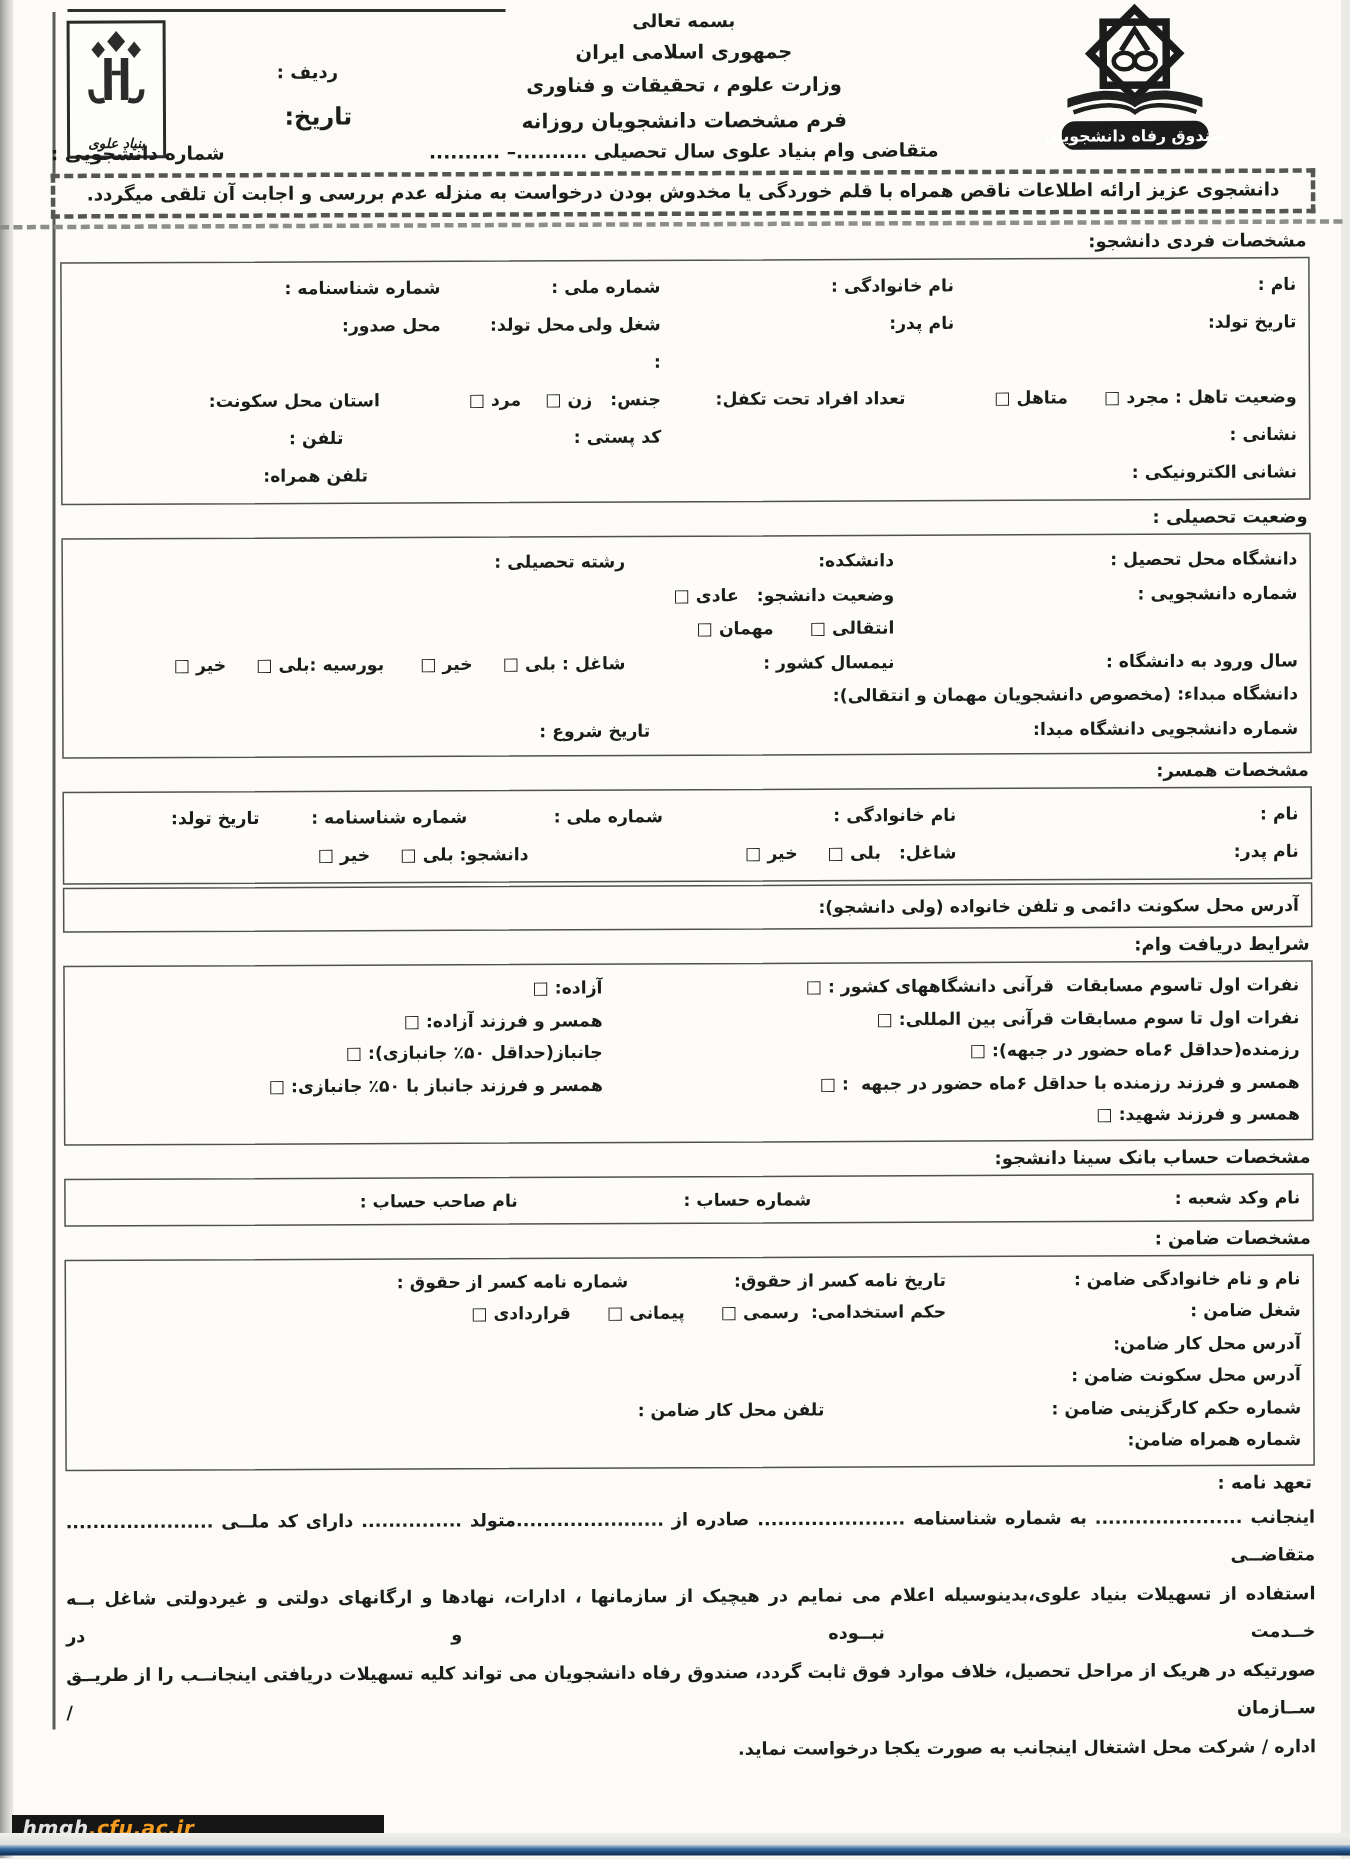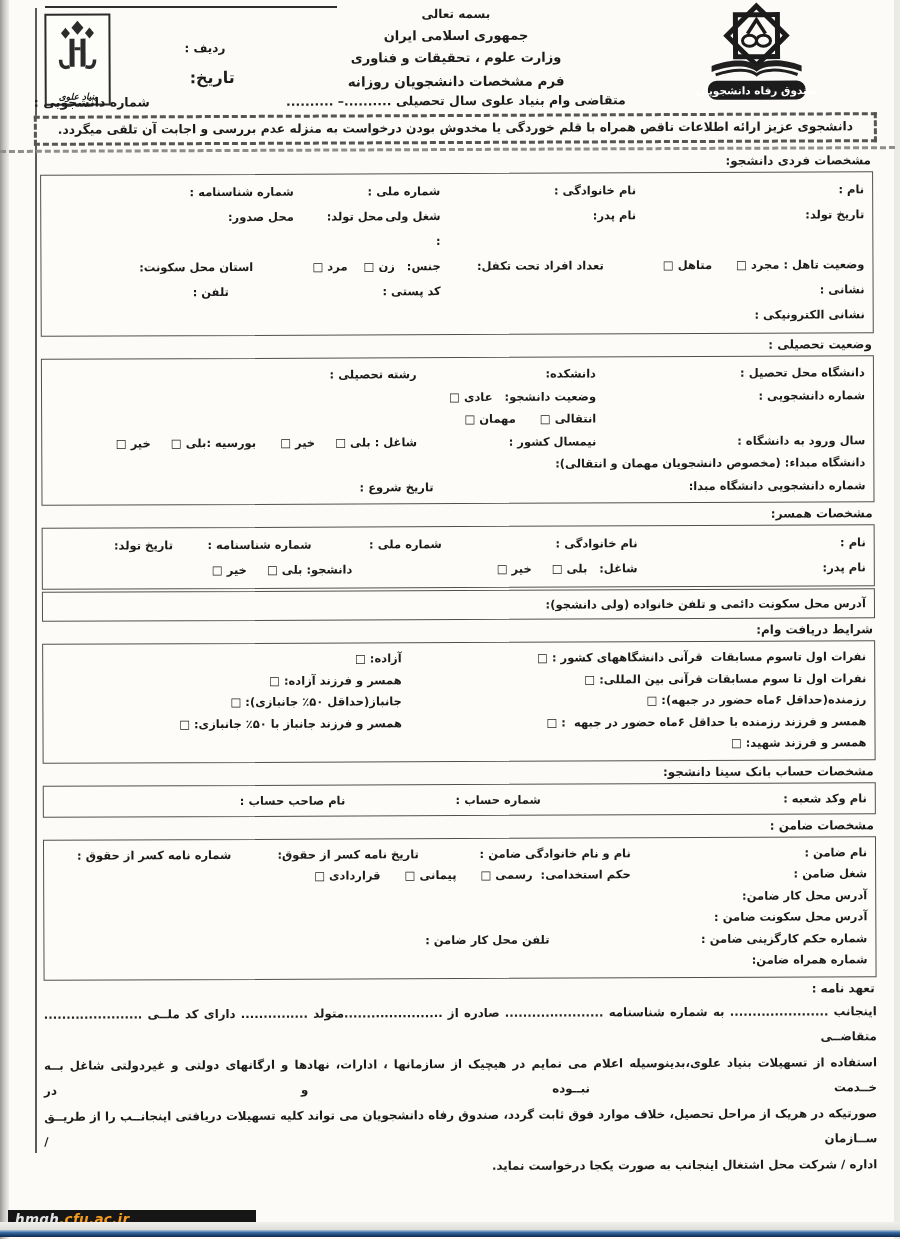--- a/index.html
+++ b/index.html
@@ -172,20 +172,21 @@
         <span class="cell">جنس:   زن □    مرد □</span>
         <span class="cell">استان محل سکونت:</span>
       </div>
       <div class="frow p1r4">
         <span class="cell">نشانی :</span>
         <span class="cell">کد پستی :</span>
         <span class="cell">تلفن :</span>
       </div>
       <div class="frow p1r5">
         <span class="cell">نشانی الکترونیکی :</span>
+        <span class="cell">تلفن همراه:</span>
       </div>
     </div>
 
     <div class="sec">وضعیت تحصیلی :</div>
     <div class="box edu">
       <div class="frow edr">
         <span class="cell">دانشگاه محل تحصیل :</span>
         <span class="cell">دانشکده:</span>
         <span class="cell">رشته تحصیلی :</span>
       </div>
@@ -251,21 +252,20 @@
       <div class="frow bkr">
         <span class="cell">نام وکد شعبه :</span>
         <span class="cell">شماره حساب :</span>
         <span class="cell">نام صاحب حساب :</span>
       </div>
     </div>
 
     <div class="sec">مشخصات ضامن :</div>
     <div class="box gua">
       <div class="frow gr1">
-        <span class="cell">نام ضامن :</span>
         <span class="cell">نام و نام خانوادگی ضامن :</span>
         <span class="cell">تاریخ نامه کسر از حقوق:</span>
         <span class="cell">شماره نامه کسر از حقوق :</span>
       </div>
       <div class="frow gr2">
         <span class="cell">شغل ضامن :</span>
         <span class="cell">حکم استخدامی:  رسمی □      پیمانی □      قراردادی □</span>
       </div>
       <div class="frow">
         <span class="cell">آدرس محل کار ضامن:</span>

